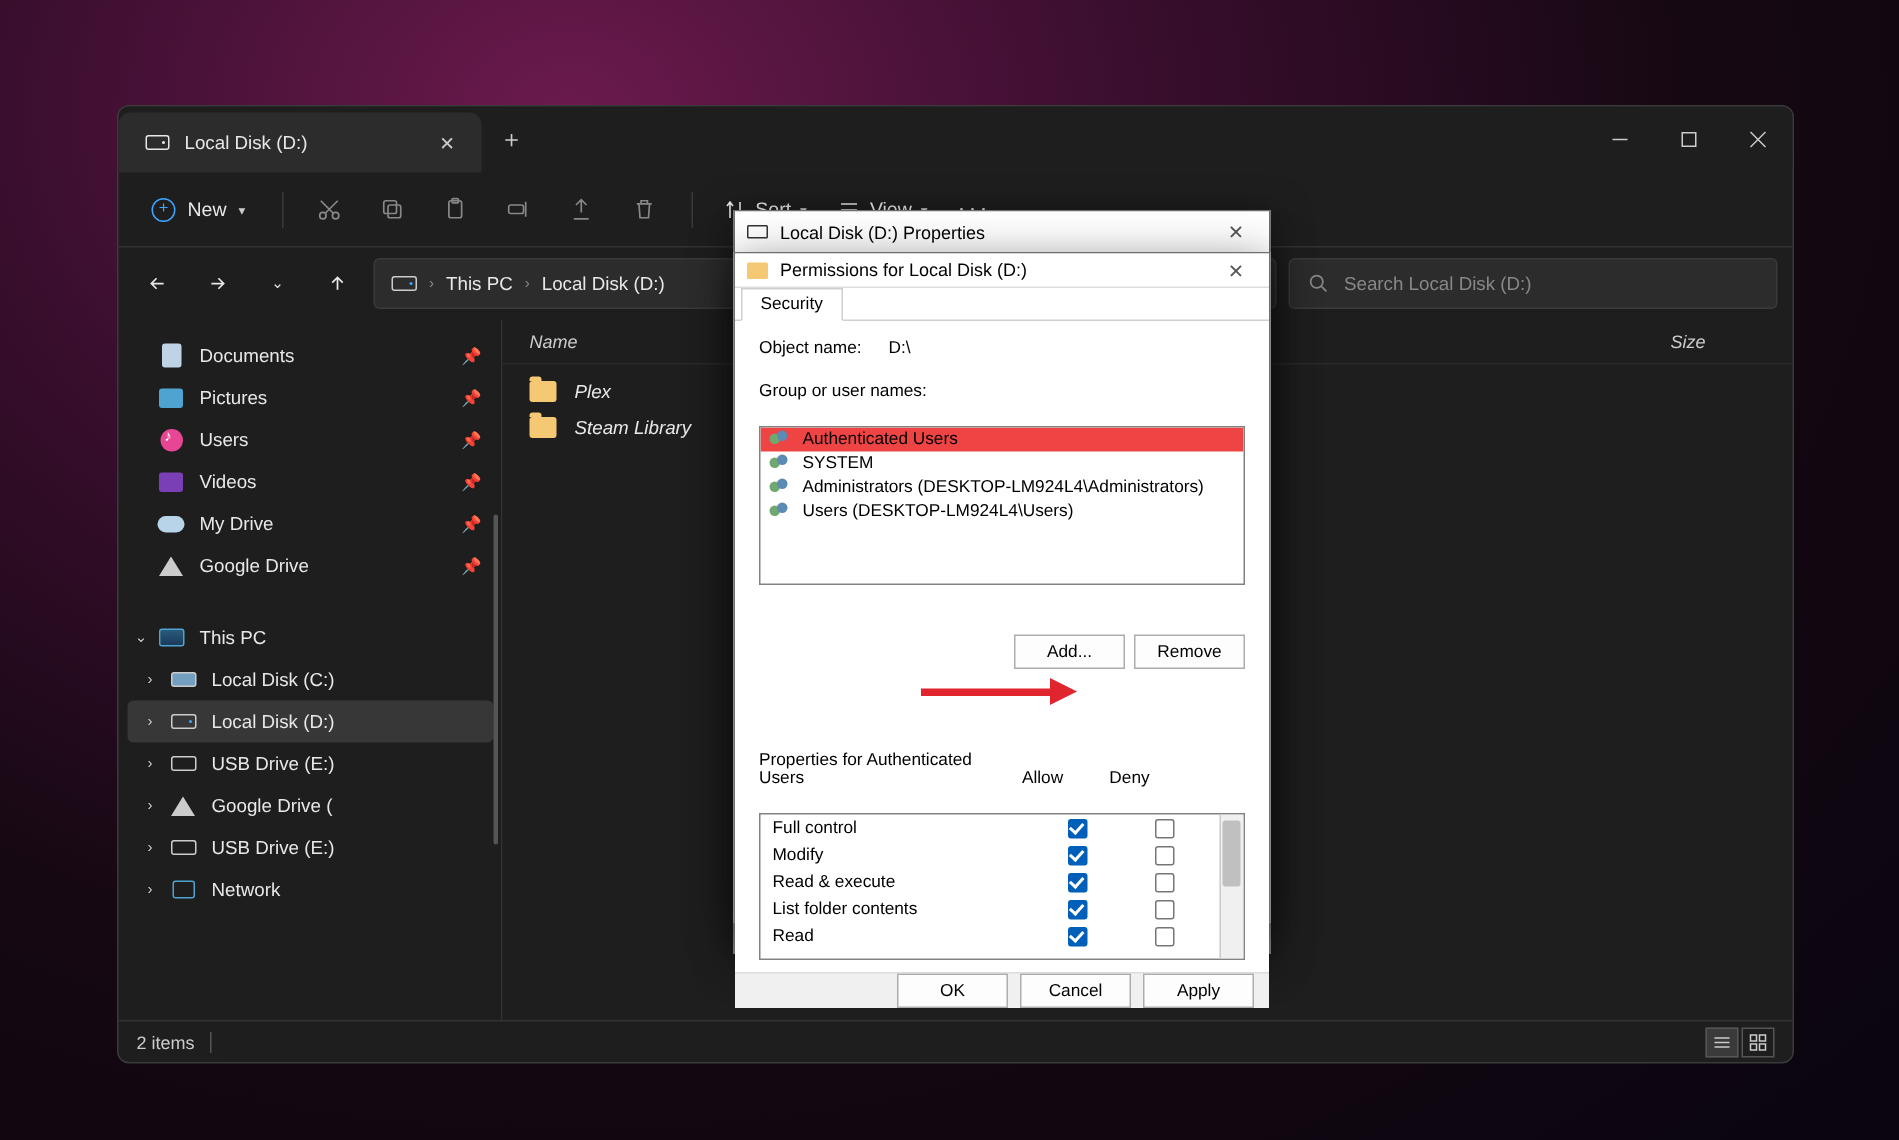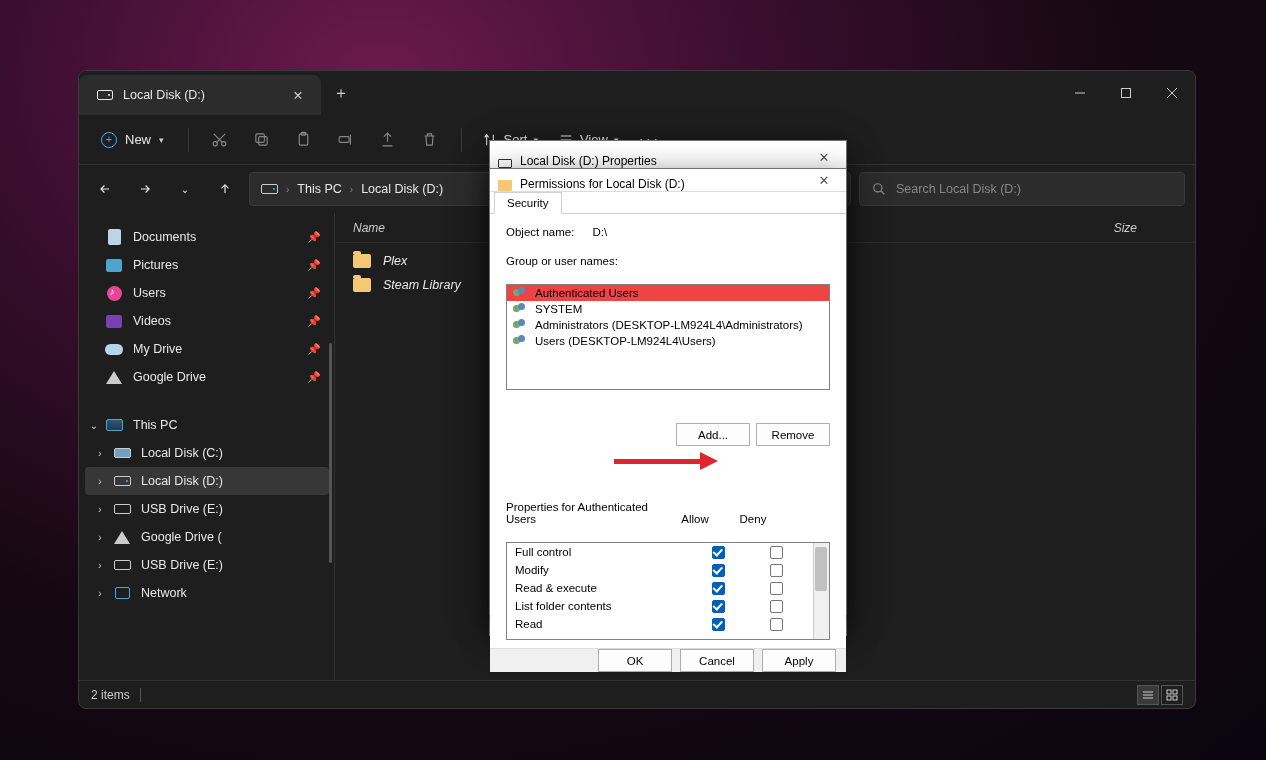--- a/index.html
+++ b/index.html
@@ -95,21 +95,21 @@
   .view-toggle{margin-left:auto;display:flex;gap:2px;}
   .vbtn{width:22px;height:20px;border:1px solid #555;display:flex;align-items:center;justify-content:center;cursor:pointer;}
   .vbtn.active{background:#3a3a3a;}
 
   
   .dlg-prop{
     position:absolute;left:489px;top:140px;width:358px;height:496px;
     background:#f0f0f0;border:1px solid #707070;box-shadow:0 5px 25px rgba(0,0,0,.5);
     font-size:11.5px;color:#000;
   }
-  .dlg-title{height:28px;background:#fff;display:flex;align-items:flex-end;padding:0 8px;gap:8px;border-bottom:1px solid #ddd;}
+  .dlg-title{height:28px;background:#fff;display:flex;align-items:center;padding:0 8px;gap:8px;border-bottom:1px solid #ddd;}
   .dlg-title .dlg-icon{width:14px;height:9px;border:1px solid #333;border-radius:1px;}
   .dlg-title .dlg-icon.folder{width:14px;height:11px;background:#f5c874;border:none;border-radius:1px;}
   .dlg-title .ttl{flex:1;font-size:12px;}
   .dlg-x{width:28px;height:22px;display:flex;align-items:center;justify-content:center;color:#555;font-size:13px;cursor:pointer;}
   .dlg-buttons{position:absolute;bottom:10px;right:10px;display:flex;gap:8px;}
   .wbtn{min-width:74px;height:23px;background:#fdfdfd;border:1px solid #adadad;font-size:11.5px;cursor:pointer;padding:0 10px;}
   .wbtn:disabled{color:#888;background:#f4f4f4;border-color:#ccc;cursor:default;}
 
   
   .dlg-perm{

